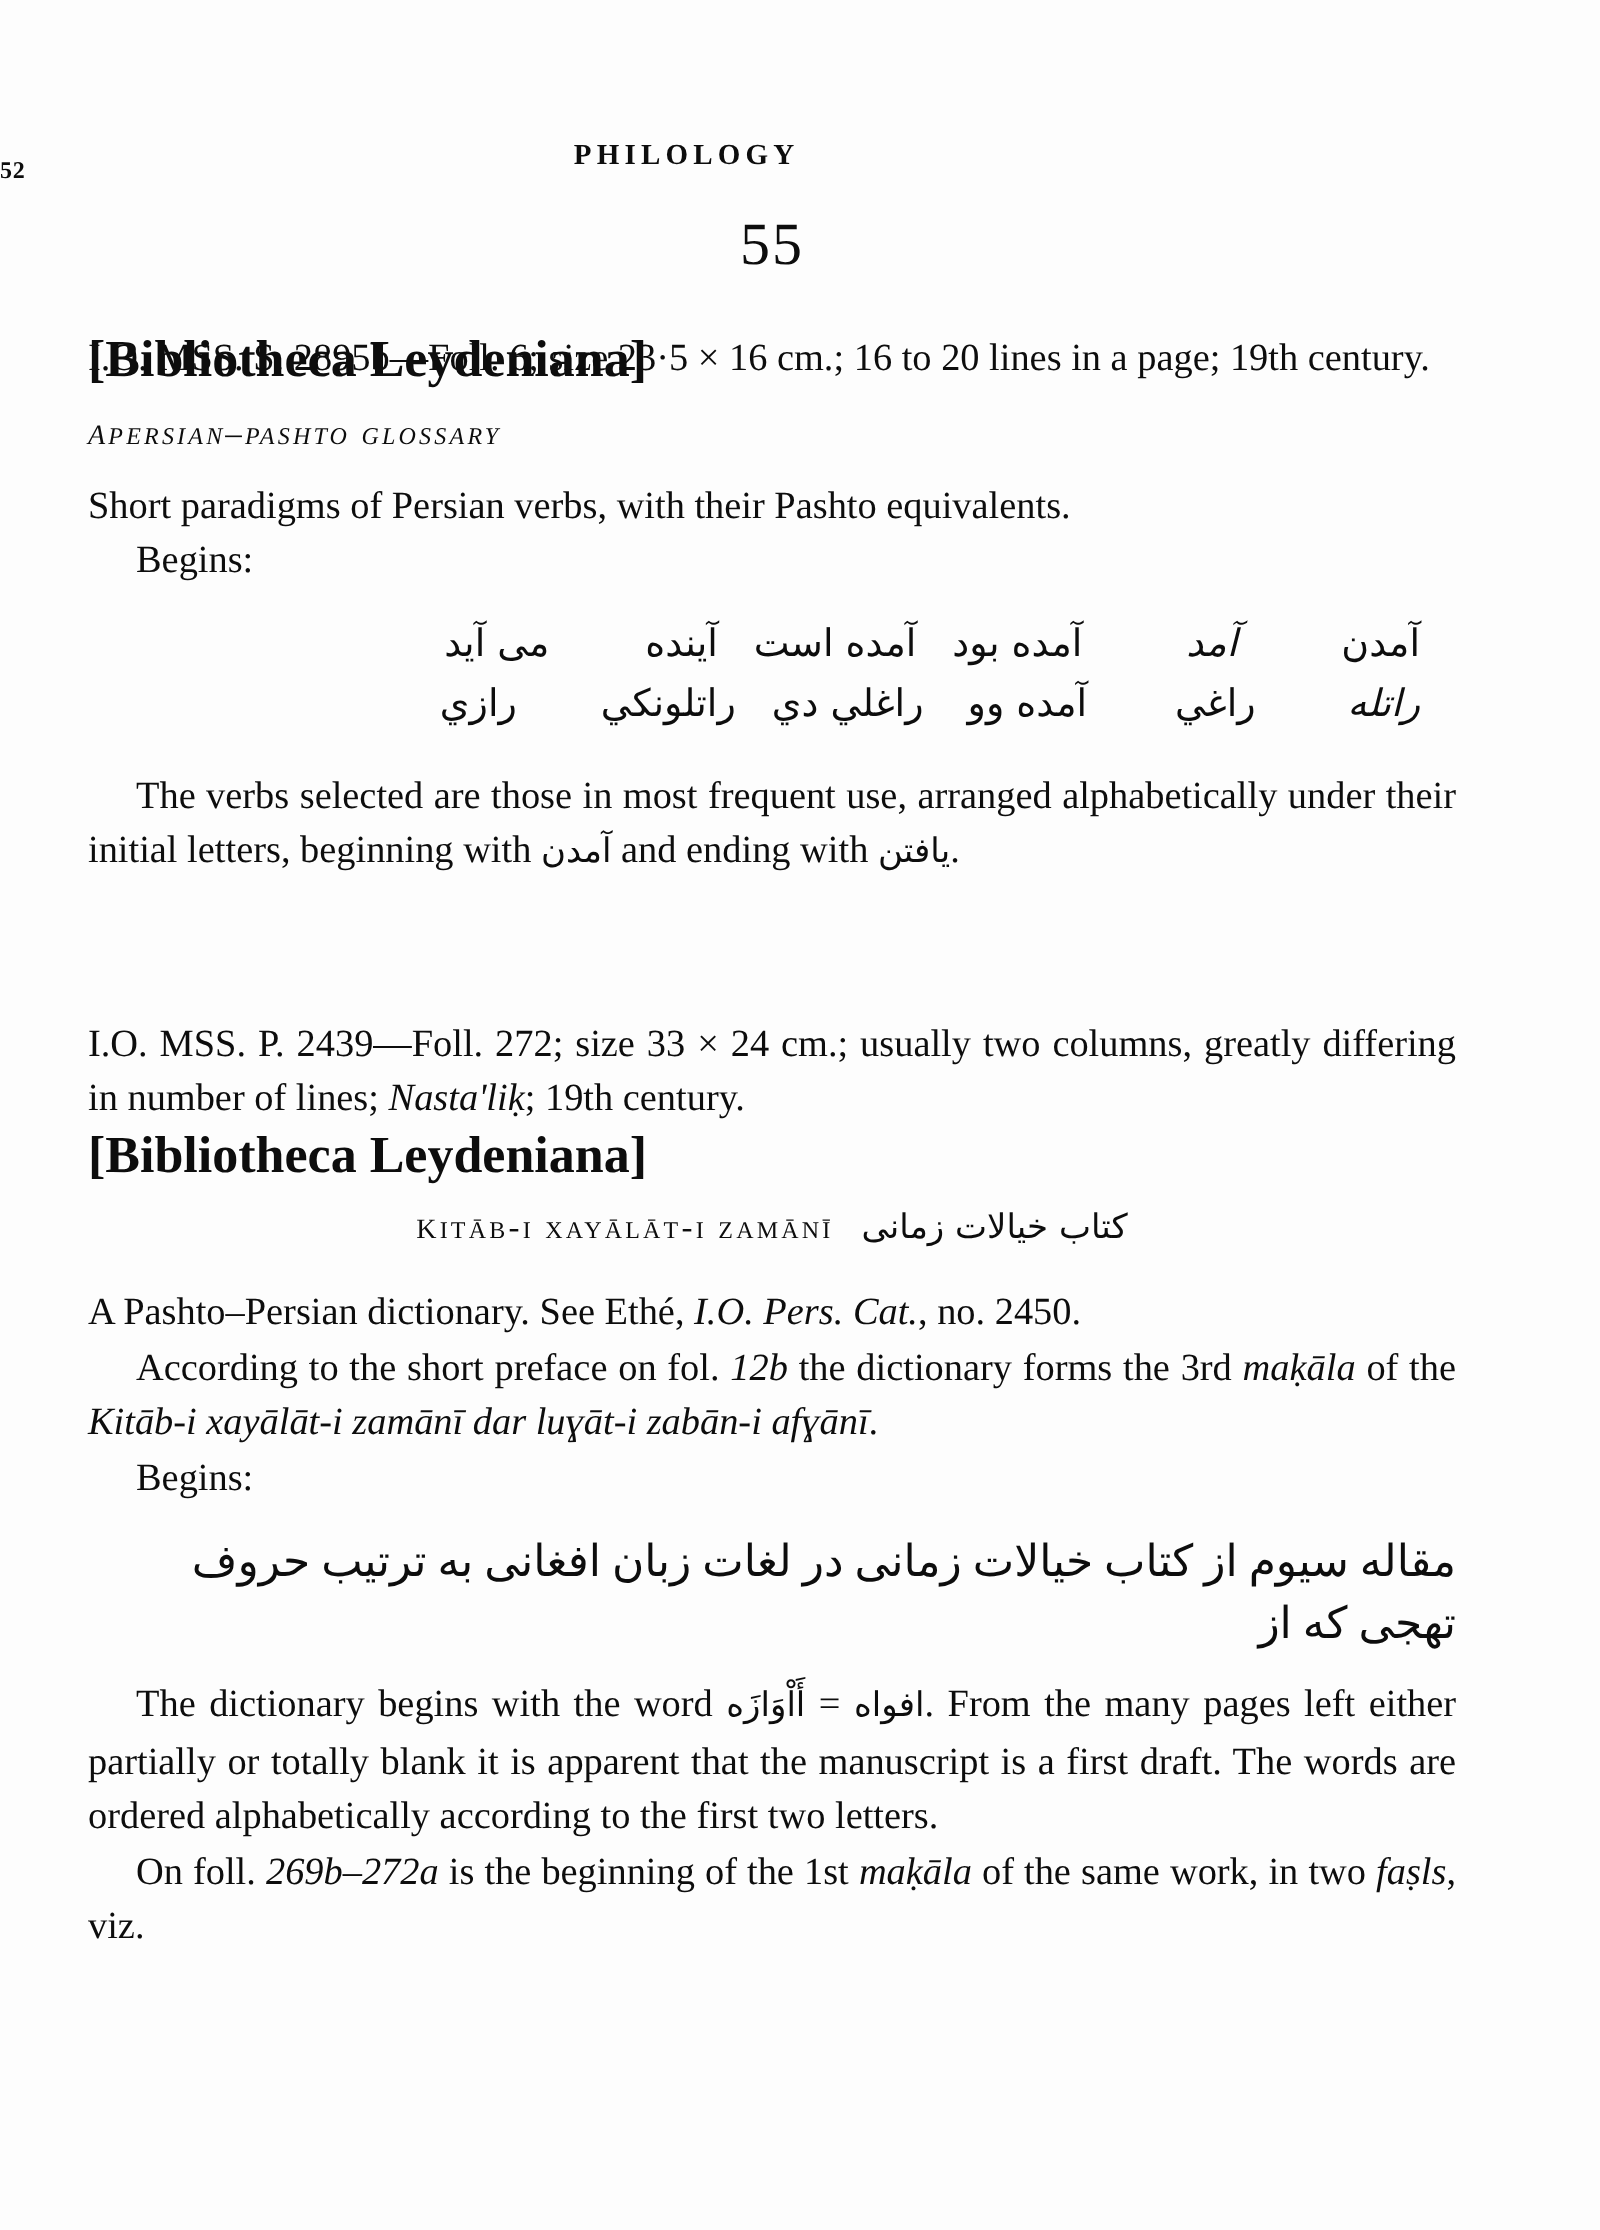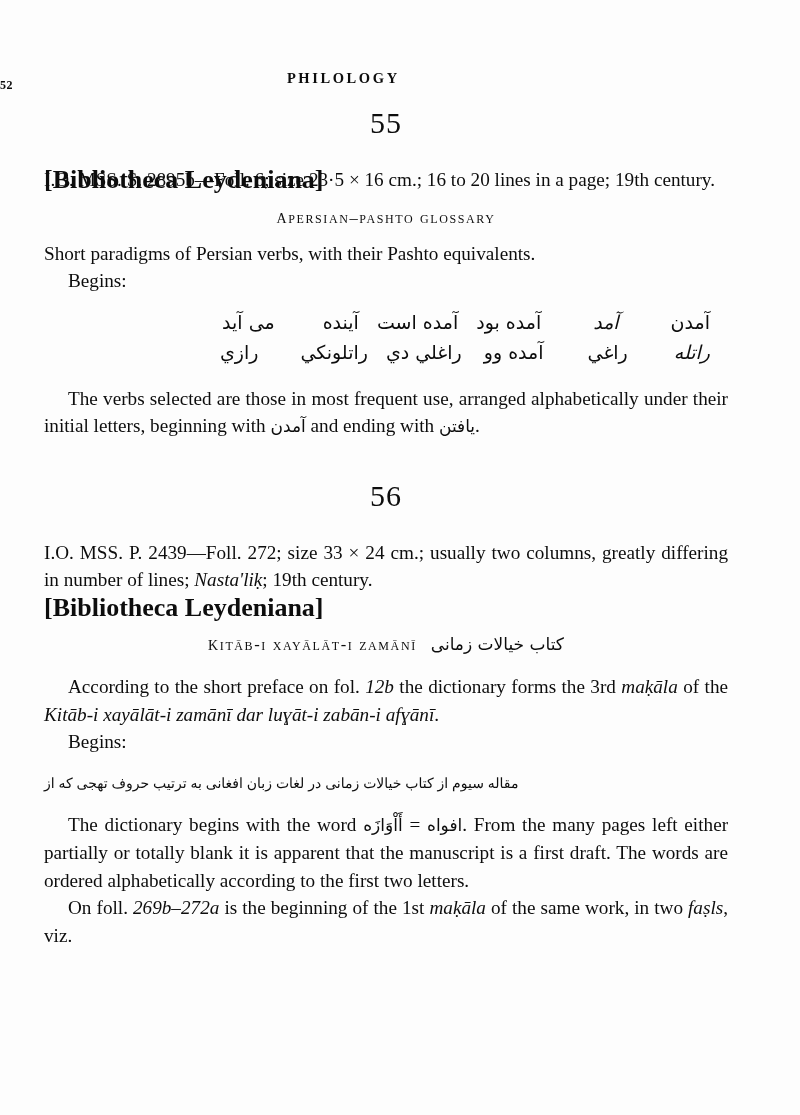--- a/index.html
+++ b/index.html
@@ -74,25 +74,25 @@
 
   .rightline {
     font-size: 26px;
     line-height: 27.5px;
     text-align: left;
     font-weight: bold;
   }
 
   
   .smallcaps-head {
-    text-align: center;
     font-size: 16.5px;
     letter-spacing: 1.6px;
     font-variant: small-caps;
     text-transform: lowercase;
+    font-style: italic;
   }
   .smallcaps-head .big { font-size: 19.5px; }
 
   .title-line {
     display: flex;
     align-items: baseline;
     justify-content: center;
     gap: 14px;
   }
   .title-line .latin {
@@ -130,24 +130,24 @@
   .paradigm.row1 span:nth-child(4) { margin-left: 18px; }
   .paradigm.row1 span:nth-child(5) { margin-left: 48px; }
   .paradigm.row2 span:nth-child(1) { margin-left: 46px; font-style: italic; }
   .paradigm.row2 span:nth-child(2) { margin-left: 44px; }
   .paradigm.row2 span:nth-child(3) { margin-left: 22px; }
   .paradigm.row2 span:nth-child(4) { margin-left: 18px; }
   .paradigm.row2 span:nth-child(5) { margin-left: 42px; }
 
   .ar-block {
     direction: rtl;
-    font-family: Liberation Sans, sans-serif;
-    font-size: 14px;
+    font-family: Liberation Serif, serif;
+    font-size: 22px;
     line-height: 31px;
-    text-align: left;
+    text-align: right;
   }
   .ar-block .l2 { display: block; padding-left: 90px; }
   .ar-center {
     direction: rtl;
     font-family: "DejaVu Sans", sans-serif;
     font-size: 18px;
     line-height: 30px;
     text-align: center;
   }
   .ar-center .a { display: block; padding-right: 0; }
@@ -209,36 +209,36 @@
       <div class="sp18"></div>
 
       <p class="indent"><span>The verbs selected are those in most frequent use, arranged alphabetically under their initial letters, beginning with</span> <span class="ar-inline">آمدن</span> <span>and ending with</span> <span class="ar-inline">يافتن</span><span>.</span></p>
     </div>
 
     <div class="sp28"></div>
     <div class="sp12"></div>
 
     <div>
 
-      <div class="entry-no">56</div>
 
       <div class="sp28"></div>
 
       <p class="noindent"><span>I.O. MSS. P. 2439—Foll. 272; size 33 × 24 cm.; usually two columns, greatly differing in number of lines;</span> <span class="ital">Nasta'liḳ</span><span>; 19th century.</span></p>
       <p class="rightline">[Bibliotheca Leydeniana]</p>
 
       <div class="sp12"></div>
 
       <div class="title-line">
         <span class="latin"><span class="big">K</span><span>ITĀB-I XAYĀLĀT-I ZAMĀNĪ</span></span>
         <span class="arabic">كتاب خيالات زمانى</span>
       </div>
 
       <div class="sp18"></div>
 
+      <p class="noindent nojust"><span>A Pashto–Persian dictionary. See Ethé,</span> <span class="ital">I.O. Pers. Cat.</span><span>, no. 2450.</span></p>
 
       <p class="indent"><span>According to the short preface on fol.</span> <span class="ital">12b</span> <span>the dictionary forms the 3rd</span> <span class="ital">maḳāla</span> <span>of the</span> <span class="ital">Kitāb-i xayālāt-i zamānī dar luɣāt-i zabān-i afɣānī</span><span>.</span></p>
 
       <p class="indent nojust">Begins:</p>
 
       <div class="sp12"></div>
 
       <div class="ar-block">
         <span>مقاله سيوم از كتاب خيالات زمانى در لغات زبان افغانى به ترتيب حروف تهجى كه از</span>
       </div>

